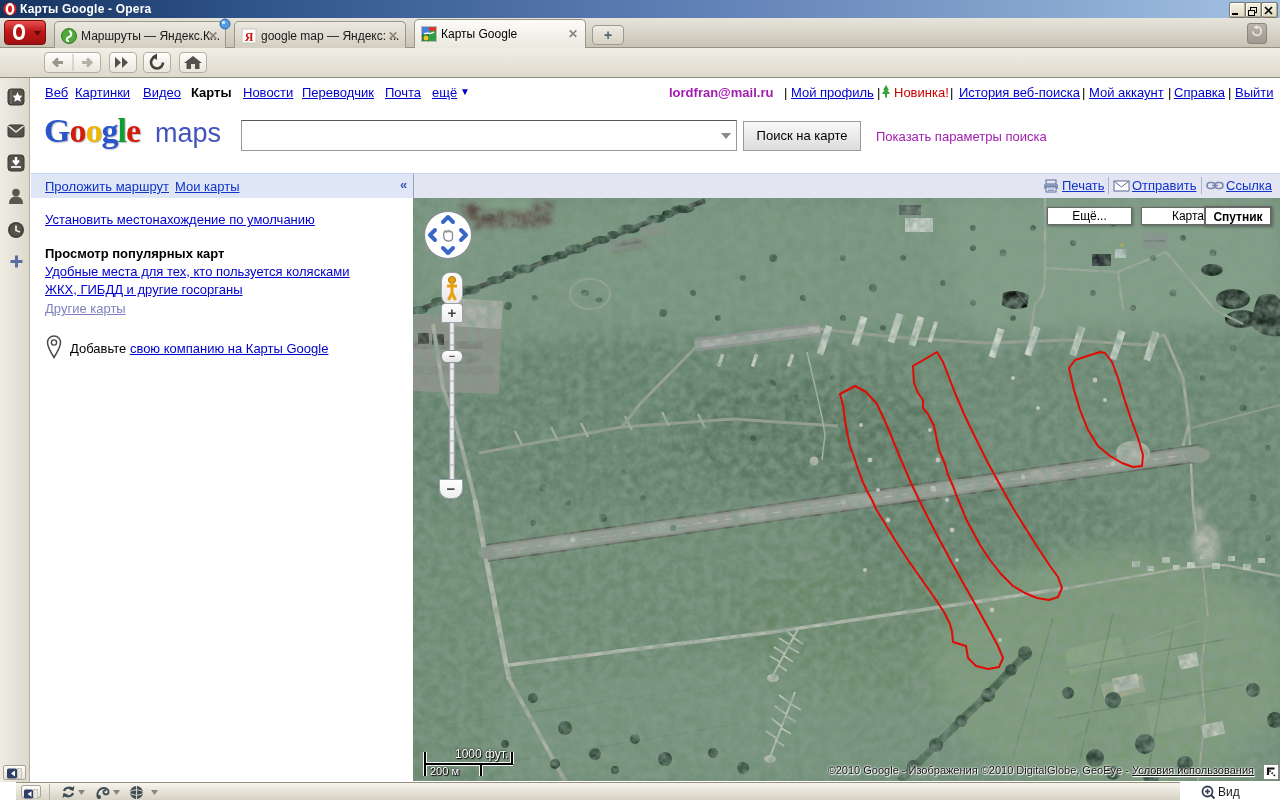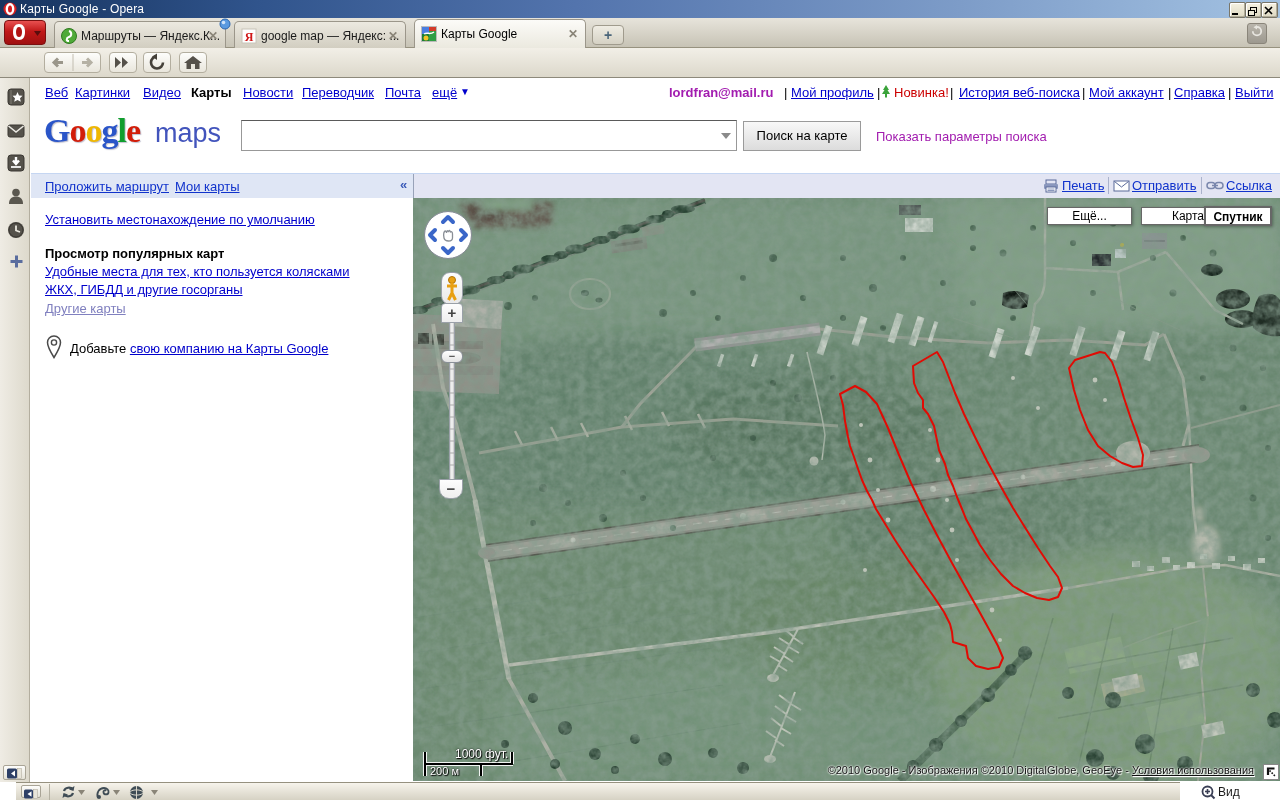--- a/index.html
+++ b/index.html
@@ -1,17 +1,17 @@
 <!DOCTYPE html>
 <html><head><meta charset="utf-8">
 <style>
 html,body{margin:0;padding:0;width:1280px;height:800px;overflow:hidden;font-family:"Liberation Sans",sans-serif;background:#fff;}
 .abs{position:absolute;}
 #titlebar{position:absolute;left:0;top:0;width:1280px;height:18px;background:linear-gradient(to right,#16335e,#30548c 20%,#5374ad 45%,#7d9cc8 75%,#a3c2e2);}
-#titlebar .ttl{position:absolute;left:20px;top:2px;font-size:12px;font-weight:normal;color:#fff;letter-spacing:.2px;}
+#titlebar .ttl{position:absolute;left:20px;top:2px;font-size:12px;font-weight:bold;color:#fff;letter-spacing:.2px;}
 .winbtn{position:absolute;top:2px;width:15px;height:14px;background:linear-gradient(#f6f2e2,#ddd8c2);border:1px solid #7a7668;border-radius:2px;box-shadow:inset -1px -1px 0 #b0ac9a,inset 1px 1px 0 #fff;}
 #tabbar{position:absolute;left:0;top:18px;width:1280px;height:30px;background:linear-gradient(#e7e4db,#c7c3b5);border-bottom:1px solid #97927f;box-sizing:border-box;}
 .tab{position:absolute;top:3px;height:27px;background:linear-gradient(#ece9e0,#d2cec1);border:1px solid #9b968a;border-bottom:none;border-radius:5px 5px 0 0;box-sizing:border-box;}
 .tab.active{top:1px;height:29px;background:linear-gradient(#fcfbf8,#ebe9df);}
 .tab .ttxt{position:absolute;left:26px;top:7px;font-size:12px;color:#1a1a1a;white-space:nowrap;}
 .tab .tclose{position:absolute;right:7px;top:7px;font-size:12px;font-weight:bold;color:#8a8578;}
 #addrbar{position:absolute;left:0;top:48px;width:1280px;height:30px;background:linear-gradient(#f2efe7,#dcd8cb);border-bottom:1px solid #8d897b;box-sizing:border-box;}
 .abtn{position:absolute;top:4px;height:21px;background:linear-gradient(#fdfdfb,#e9e6dc);border:1px solid #b3ae9f;border-radius:4px;box-sizing:border-box;}
 #urlfield{position:absolute;left:213px;top:4px;width:762px;height:21px;background:#fff;border:1px solid #a39e90;border-radius:3px;box-sizing:border-box;}
 #urltext{position:absolute;left:28px;top:3px;font-size:13px;color:#000;}

